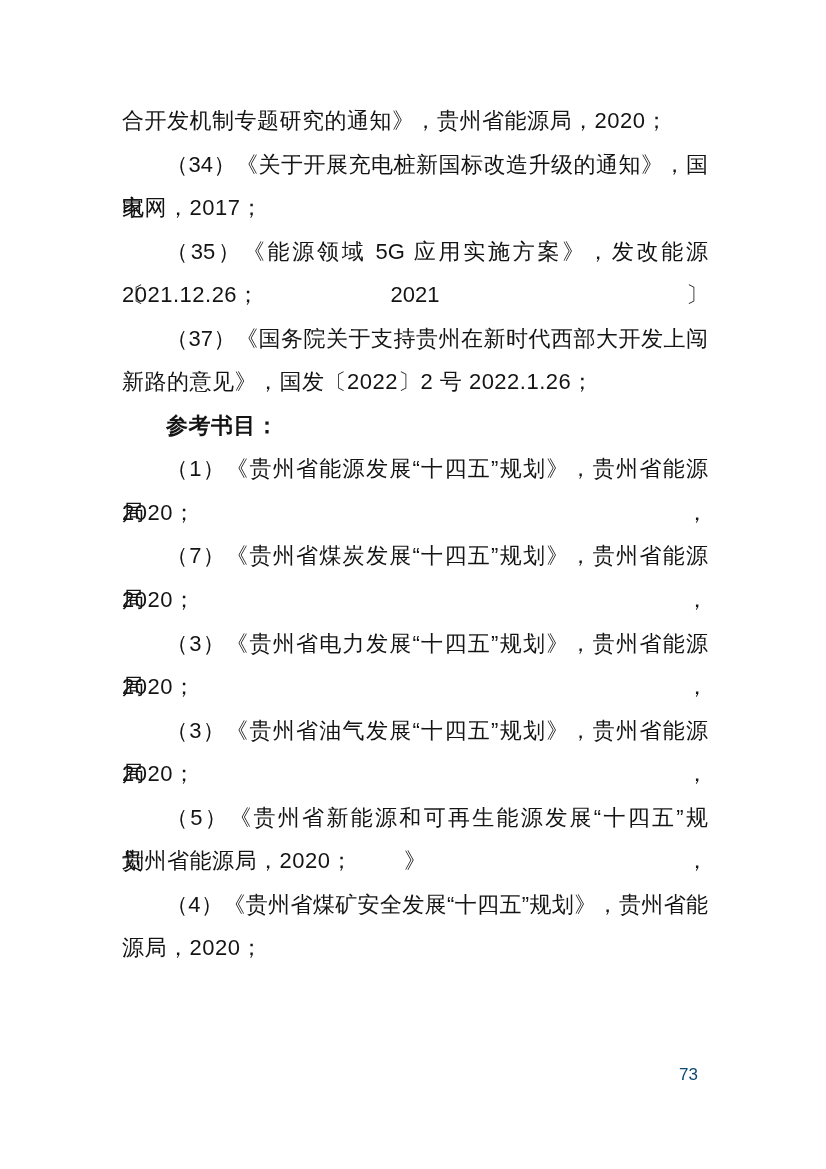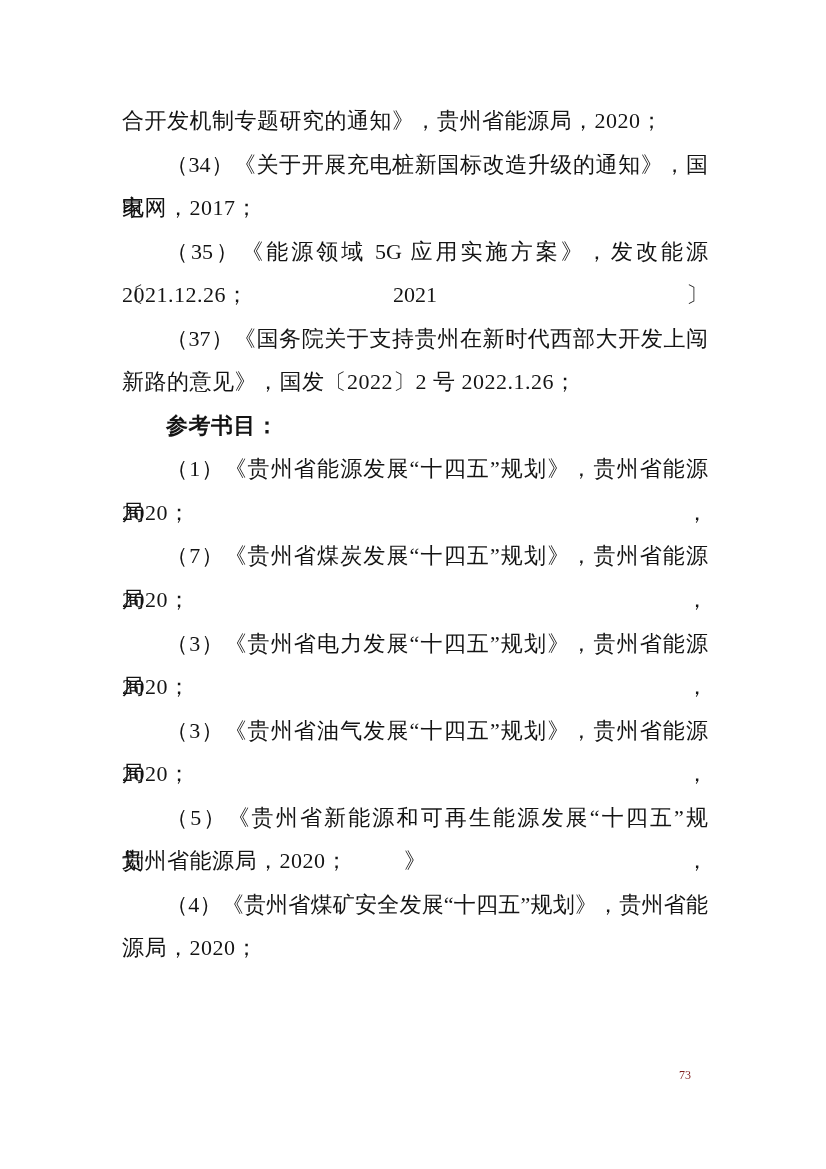--- a/index.html
+++ b/index.html
@@ -6,21 +6,21 @@
     margin: 0;
     padding: 0;
     background: #ffffff;
   }
   .page {
     position: relative;
     width: 826px;
     height: 1169px;
     background: #ffffff;
     overflow: hidden;
-    font-family: Liberation Serif, serif;
+    font-family: Liberation Sans, sans-serif;
     color: #141414;
   }
   .content {
     position: absolute;
     left: 122px;
     top: 99px;
     width: 586px;
   }
   .ln {
     font-size: 22px;
@@ -40,23 +40,23 @@
   .ln.ind {
     text-indent: 44px;
   }
   .ln.b {
     font-weight: bold;
   }
   .pageno {
     position: absolute;
     left: 679px;
     top: 1062px;
-    font-size: 12px;
+    font-size: 17px;
     line-height: 26px;
-    color: #7f1d1d;
+    color: #0c4a6e;
   }
 </style>
 </head>
 <body>
 
 <div class="page">
   <div class="content">
     <div class="ln">合开发机制专题研究的通知》，贵州省能源局，2020；</div>
     <div class="ln ind j">（34）《关于开展充电桩新国标改造升级的通知》，国家</div>
     <div class="ln">电网，2017；</div>

